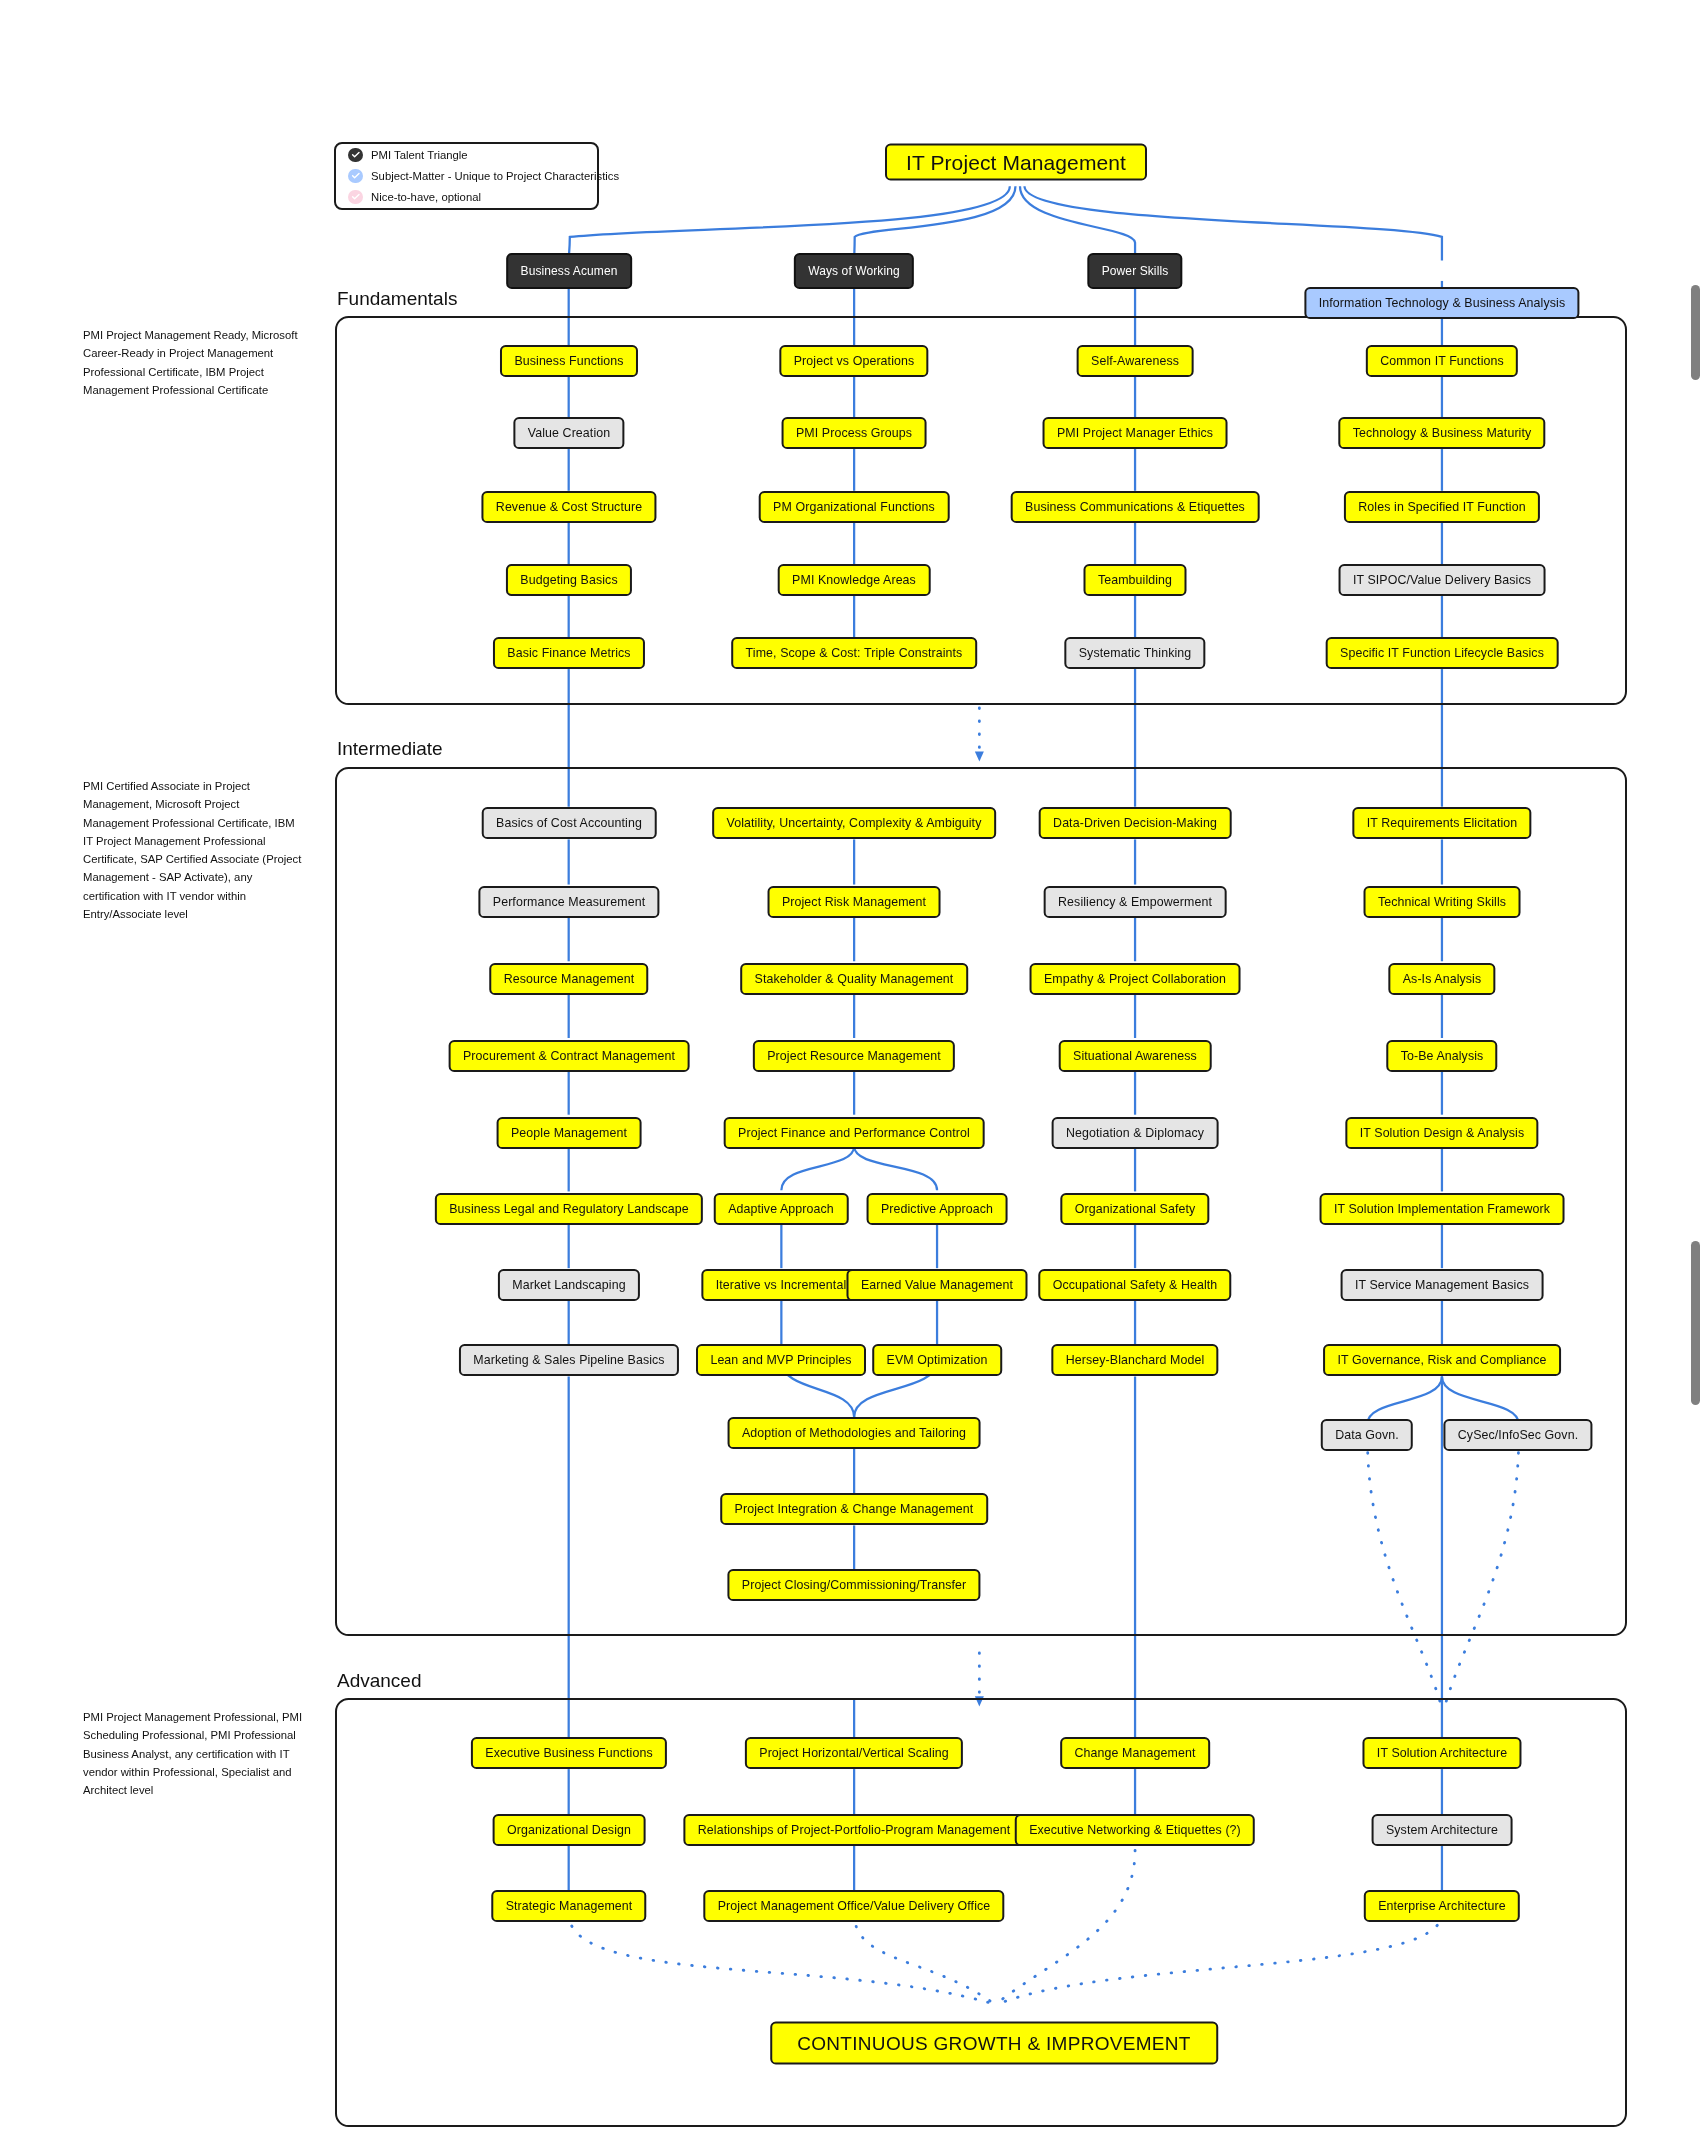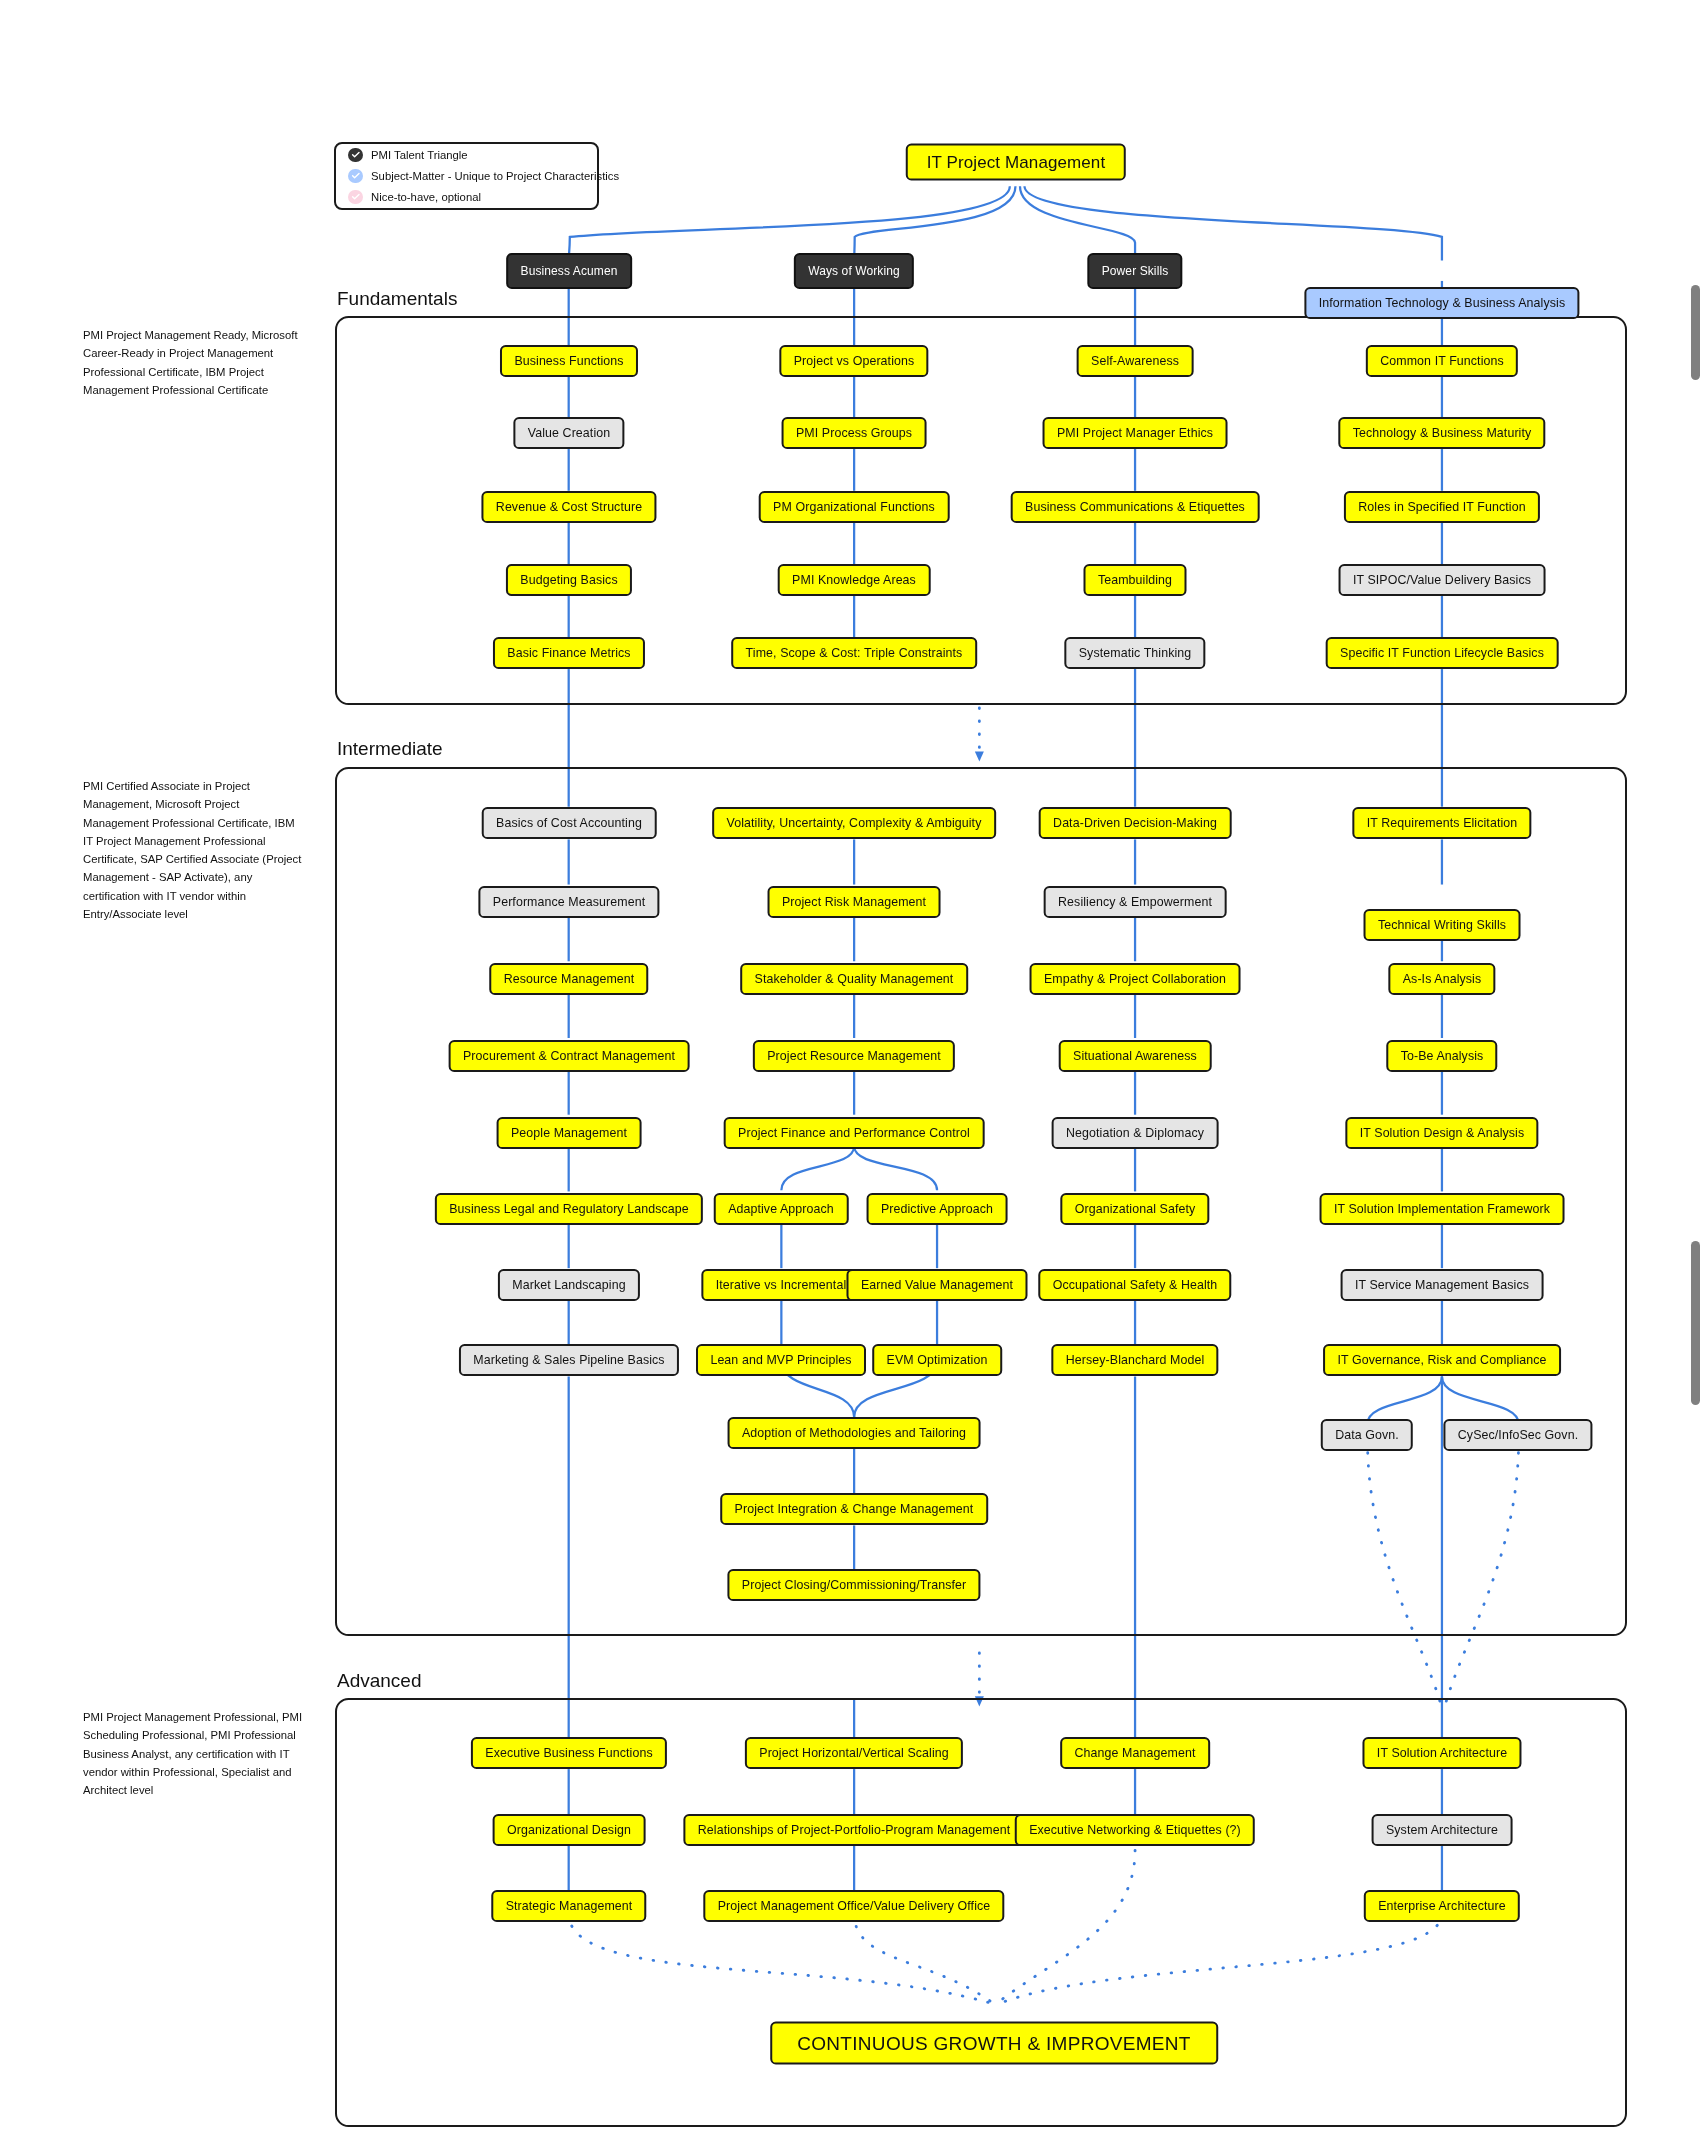--- a/index.html
+++ b/index.html
@@ -28,21 +28,21 @@
     font-size: 12.4px;
     color:#111;
     letter-spacing:0.1px;
     background:#ffe9a8;
     z-index:3;
   }
   .node.pink   { background:#e5e5e5; }
   .node.dark   { background:#333333; color:#ffffff; border-color:#111; height:36px; font-size:12px; }
   .node.blue   { background:#a9caff;margin-top:32px; }
   .node.yellow { background:#ffff00; }
-  .node.root   { font-size:17px; height:37px; padding:0 19px; border-width:2.8px; }
+  .node.root   { font-size:21px; height:37px; padding:0 19px; border-width:2.8px; }
   .node.goal   { font-size:19px; height:43px; padding:0 25px; letter-spacing:0.3px; }
 
   
   .phase-box {
     position:absolute;
     border:2.3px solid #1a1a1a;
     border-radius:13.5px;
     background:transparent;
     z-index:1;
   }
@@ -307,21 +307,21 @@
   <div class="node yellow" style="left:1135px; top:823px;">Data-Driven Decision-Making</div>
   <div class="node pink" style="left:1135px; top:902px;">Resiliency &amp; Empowerment</div>
   <div class="node yellow" style="left:1135px; top:979px;">Empathy &amp; Project Collaboration</div>
   <div class="node yellow" style="left:1135px; top:1056px;">Situational Awareness</div>
   <div class="node pink" style="left:1135px; top:1133px;">Negotiation &amp; Diplomacy</div>
   <div class="node yellow" style="left:1135px; top:1209px;">Organizational Safety</div>
   <div class="node yellow" style="left:1135px; top:1285px;border-radius:6px;">Occupational Safety &amp; Health</div>
   <div class="node yellow" style="left:1135px; top:1360px;">Hersey-Blanchard Model</div>
 
   <div class="node yellow" style="left:1442px; top:823px;">IT Requirements Elicitation</div>
-  <div class="node yellow" style="left:1442px; top:925px;">Technical Writing Skills</div>
+  <div class="node yellow" style="left:1442px; top:902px;">Technical Writing Skills</div>
   <div class="node yellow" style="left:1442px; top:979px;">As-Is Analysis</div>
   <div class="node yellow" style="left:1442px; top:1056px;">To-Be Analysis</div>
   <div class="node yellow" style="left:1442px; top:1133px;">IT Solution Design &amp; Analysis</div>
   <div class="node yellow" style="left:1442px; top:1209px;">IT Solution Implementation Framework</div>
   <div class="node pink" style="left:1442px; top:1285px;">IT Service Management Basics</div>
   <div class="node yellow" style="left:1442px; top:1360px;">IT Governance, Risk and Compliance</div>
 
   <div class="node pink" style="left:1367px; top:1435px;">Data Govn.</div>
   <div class="node pink" style="left:1518px; top:1435px;">CySec/InfoSec Govn.</div>
 

